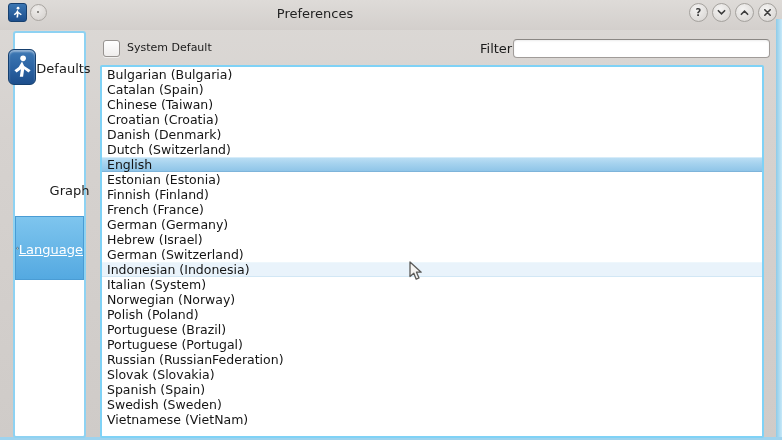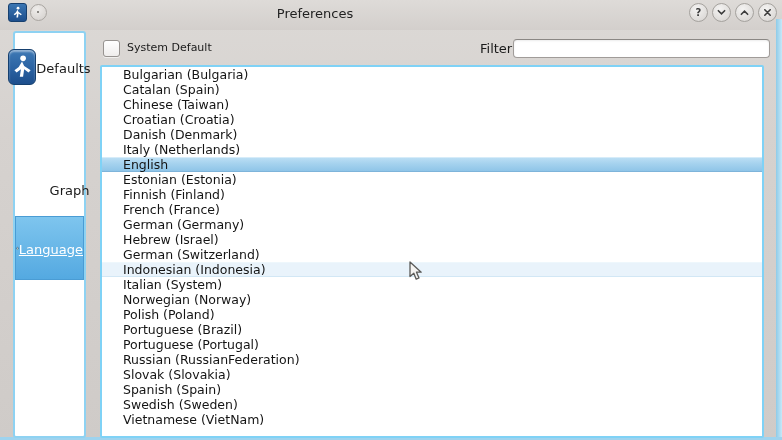--- a/index.html
+++ b/index.html
@@ -54,21 +54,21 @@
   .cb-label{position:absolute;left:127px;top:41px;font-size:11px;color:#1a1a1a;}
   .filter-label{position:absolute;left:480px;top:41px;font-size:13px;color:#1a1a1a;}
   .filter-input{position:absolute;left:513px;top:39px;width:247px;height:17px;
     border:1px solid #a09c99;border-top-color:#8a8784;border-radius:4px;background:#fff;
     font-family:"DejaVu Sans","Liberation Sans",sans-serif;font-size:12px;padding:0 4px;
     box-shadow:inset 0 1px 2px rgba(0,0,0,.08);}
 
   
   .list{position:absolute;left:100px;top:65px;width:660px;height:369px;
     background:#fff;border:2px solid #7fd2f6;border-radius:2px;overflow:hidden;}
-  .row{height:15px;line-height:15px;font-size:12.5px;color:#141414;padding-left:21px;
+  .row{height:15px;line-height:15px;font-size:12.5px;color:#141414;padding-left:5px;
     white-space:nowrap;}
   .row.selected{background:linear-gradient(180deg,#bee0f5 0%,#a5d2ee 45%,#8cc3e7 100%);
     box-shadow:inset 0 1px 0 #d6ecf9,inset 0 -1px 0 #7eb4da;}
   .row.hovered{background:#e9f3fb;box-shadow:inset 0 -1px 0 #d2e7f5,inset 0 1px 0 #eef7fc;}
 
   .cursor{position:absolute;left:409px;top:261px;pointer-events:none;}
 </style>
 </head>
 <body>
 
@@ -152,21 +152,21 @@
   <div class="cb-label">System Default</div>
   <div class="filter-label">Filter</div>
   <input class="filter-input" type="text" value="" style="">
 
   <div class="list">
       <div class="row">Bulgarian (Bulgaria)</div>
       <div class="row">Catalan (Spain)</div>
       <div class="row">Chinese (Taiwan)</div>
       <div class="row">Croatian (Croatia)</div>
       <div class="row">Danish (Denmark)</div>
-      <div class="row">Italy (Netherlands)</div>
+      <div class="row">Dutch (Switzerland)</div>
       <div class="row selected">English</div>
       <div class="row">Estonian (Estonia)</div>
       <div class="row">Finnish (Finland)</div>
       <div class="row">French (France)</div>
       <div class="row">German (Germany)</div>
       <div class="row">Hebrew (Israel)</div>
       <div class="row">German (Switzerland)</div>
       <div class="row hovered">Indonesian (Indonesia)</div>
       <div class="row">Italian (System)</div>
       <div class="row">Norwegian (Norway)</div>

